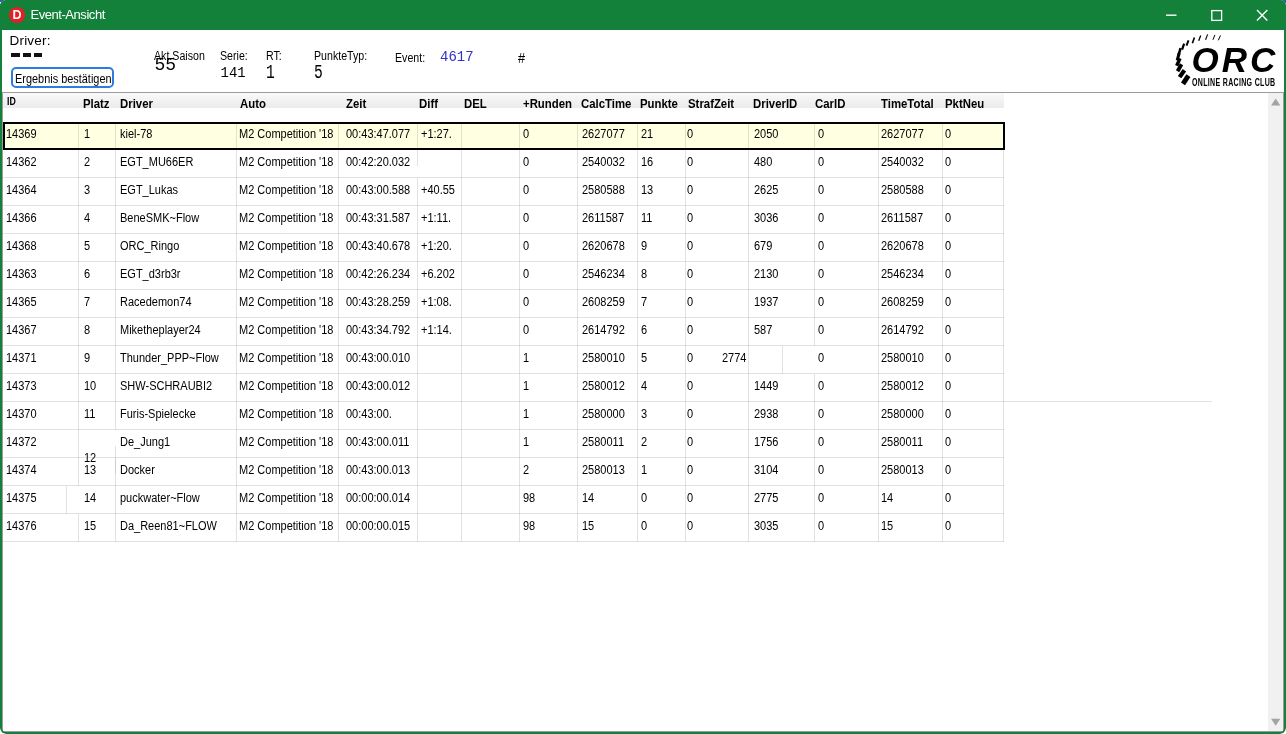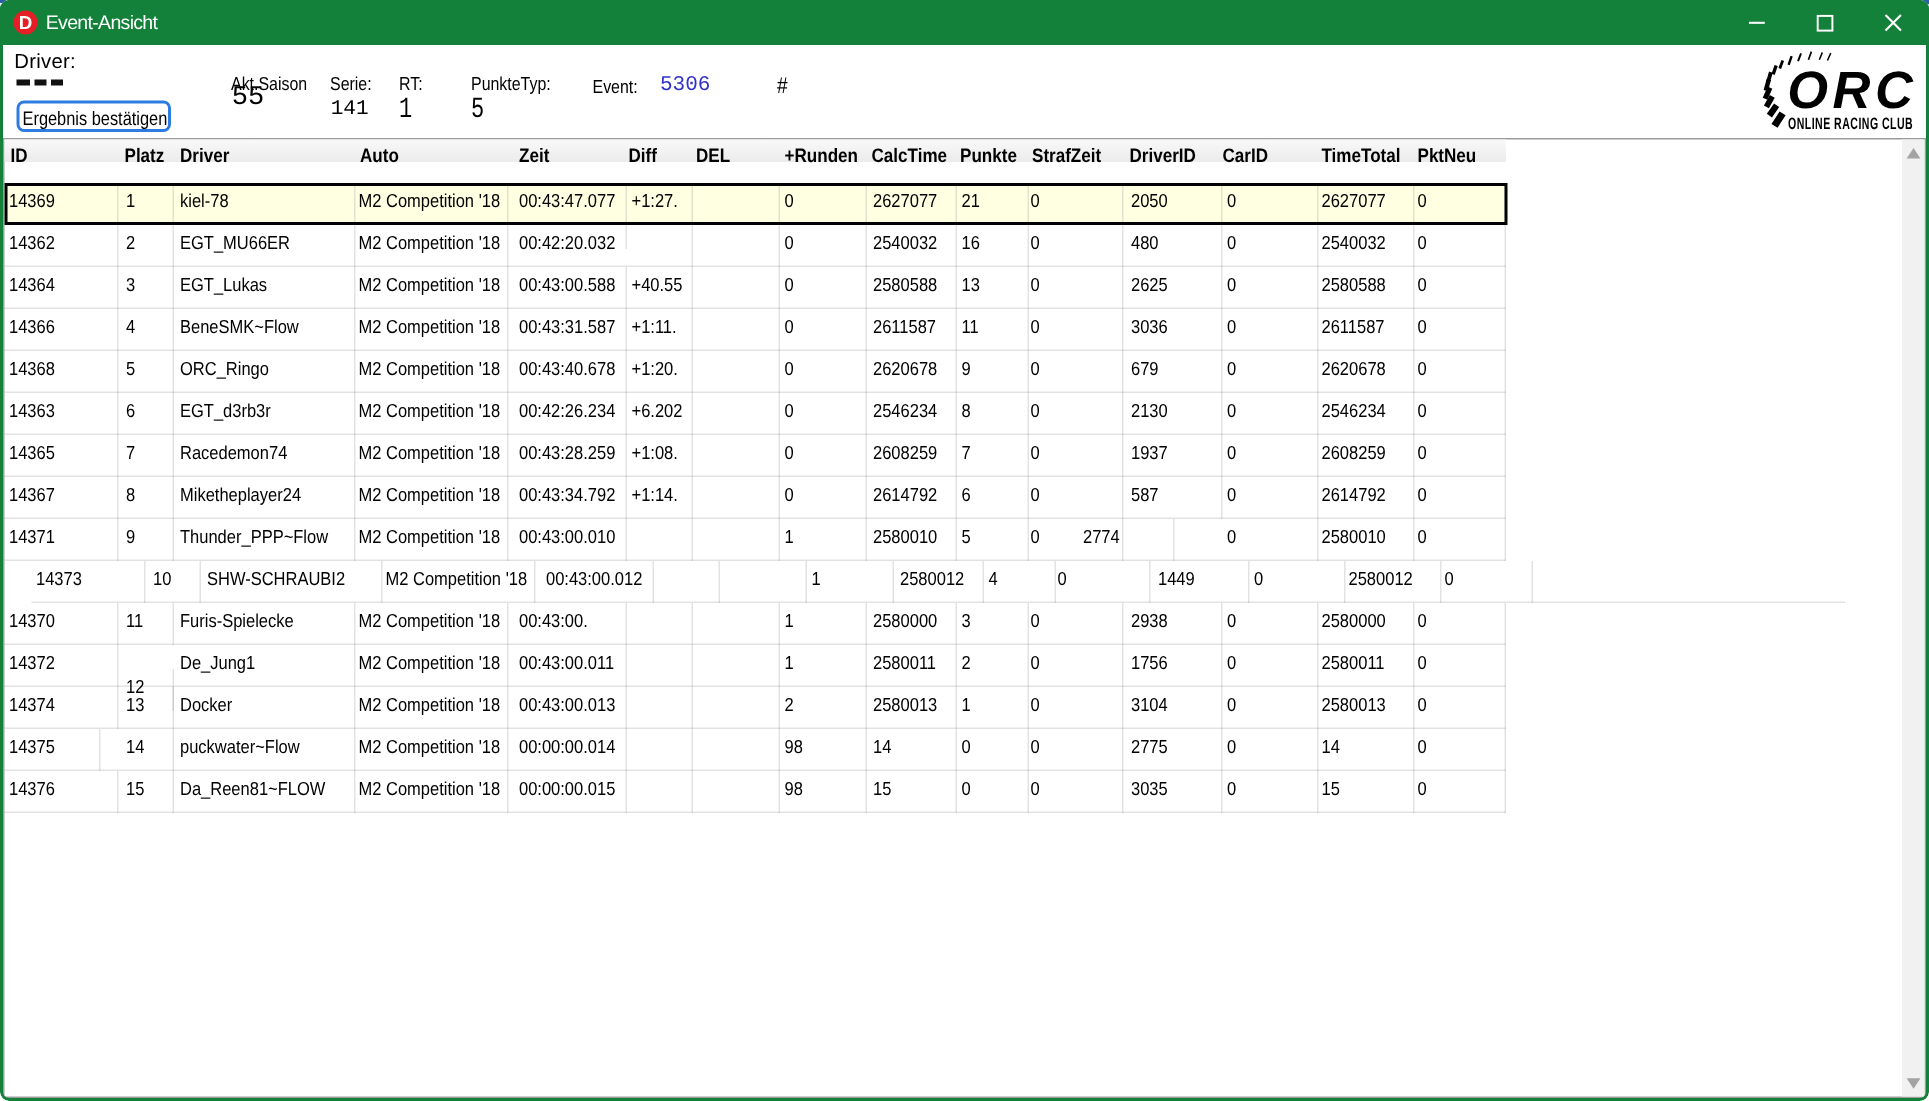--- a/index.html
+++ b/index.html
@@ -33,42 +33,42 @@
     </div>
 <div class="abs" style="left:153.5px;top:48.5px;font-size:12.5px"><span class="sx">Akt.Saison</span></div>
 <div class="abs" style="left:154.5px;top:55px;font-family:'Liberation Mono',monospace;font-size:18px">55</div>
 <div class="abs" style="left:220px;top:48.5px;font-size:12.5px"><span class="sx">Serie:</span></div>
 <div class="abs" style="left:220.5px;top:65px;font-family:'Liberation Mono',monospace;font-size:14px">141</div>
 <div class="abs" style="left:266px;top:48.5px;font-size:12.5px"><span class="sx">RT:</span></div>
 <div class="abs" style="left:266px;top:61.6px;font-family:'Liberation Mono',monospace;font-size:19.5px"><span class="sx" style="transform:scaleX(0.75)">1</span></div>
 <div class="abs" style="left:314px;top:48.5px;font-size:12.5px"><span class="sx">PunkteTyp:</span></div>
 <div class="abs" style="left:313.5px;top:61.6px;font-family:'Liberation Mono',monospace;font-size:19.5px"><span class="sx" style="transform:scaleX(0.75)">5</span></div>
 <div class="abs" style="left:394.5px;top:51.3px;font-size:12.5px"><span class="sx">Event:</span></div>
-<div class="abs" style="left:440px;top:48.8px;font-family:'Liberation Mono',monospace;font-size:14px;color:#3232C8">5306</div>
+<div class="abs" style="left:440px;top:48.8px;font-family:'Liberation Mono',monospace;font-size:14px;color:#3232C8">4617</div>
 <div class="abs" style="left:517.5px;top:48.9px;font-size:15px"><span class="sx">#</span></div>
 <svg class="abs" style="left:1170px;top:30px" width="116" height="62" viewBox="0 0 116 62">
 <line x1="48.3" y1="10.3" x2="50.5" y2="5.4" stroke="#000" stroke-width="1.0"></line>
 <line x1="42.9" y1="9.8" x2="44.9" y2="4.9" stroke="#000" stroke-width="1.0"></line>
 <line x1="35.6" y1="9.8" x2="37.6" y2="4.4" stroke="#000" stroke-width="1.1"></line>
 <line x1="28.7" y1="10.8" x2="30.7" y2="5.6" stroke="#000" stroke-width="1.3"></line>
 <line x1="22.4" y1="13.2" x2="24.4" y2="7.4" stroke="#000" stroke-width="1.6"></line>
 <line x1="16.5" y1="15.7" x2="18.5" y2="10.3" stroke="#000" stroke-width="1.9"></line>
 <line x1="12.1" y1="19.6" x2="14.1" y2="13.7" stroke="#000" stroke-width="2.2"></line>
 <line x1="8.6" y1="25.0" x2="10.6" y2="18.1" stroke="#000" stroke-width="2.6"></line>
 <line x1="7.2" y1="30.4" x2="9.2" y2="23.0" stroke="#000" stroke-width="3.0"></line>
 <line x1="6.7" y1="35.8" x2="10.0" y2="28.4" stroke="#000" stroke-width="3.4"></line>
 <line x1="7.6" y1="41.2" x2="11.5" y2="34.3" stroke="#000" stroke-width="3.8"></line>
 <line x1="9.6" y1="47.1" x2="14.4" y2="40.2" stroke="#000" stroke-width="4.2"></line>
 <line x1="13.0" y1="53.9" x2="18.4" y2="45.6" stroke="#000" stroke-width="4.8"></line>
 <text x="21.5" y="42" font-family="Liberation Sans" font-size="35" font-weight="bold" font-style="italic" letter-spacing="3" fill="#000">ORC</text>
 <text x="22" y="56" font-family="Liberation Sans" font-size="11" font-weight="bold" letter-spacing="0.5" fill="#000" transform="translate(22,56) scale(0.64,1) translate(-22,-56)">ONLINE RACING CLUB</text>
 </svg>
 <div class="abs" style="left:2px;top:92px;width:1282px;height:640px;border:1.5px solid #9C9C9C;background:#fff;box-sizing:border-box">
 <div class="abs" style="left:0;top:0;width:1000.5px;height:15px;background:linear-gradient(#f9f9f9,#ebebeb)"></div>
-<div class="abs" style="left:4.0px;top:3px;font-size:13px;font-weight:bold"><span class="sx87">ID</span></div>
+<div class="abs" style="left:4.0px;top:3px;font-size:10px;font-weight:bold"><span class="sx87">ID</span></div>
 <div class="abs" style="left:80.2px;top:3px;font-size:13px;font-weight:bold"><span class="sx87">Platz</span></div>
 <div class="abs" style="left:116.5px;top:3px;font-size:13px;font-weight:bold"><span class="sx87">Driver</span></div>
 <div class="abs" style="left:237.0px;top:3px;font-size:13px;font-weight:bold"><span class="sx87">Auto</span></div>
 <div class="abs" style="left:342.5px;top:3px;font-size:13px;font-weight:bold"><span class="sx87">Zeit</span></div>
 <div class="abs" style="left:415.5px;top:3px;font-size:13px;font-weight:bold"><span class="sx87">Diff</span></div>
 <div class="abs" style="left:460.5px;top:3px;font-size:13px;font-weight:bold"><span class="sx87">DEL</span></div>
 <div class="abs" style="left:519.9px;top:3px;font-size:13px;font-weight:bold"><span class="sx87">+Runden</span></div>
 <div class="abs" style="left:577.5px;top:3px;font-size:13px;font-weight:bold"><span class="sx87">CalcTime</span></div>
 <div class="abs" style="left:637.0px;top:3px;font-size:13px;font-weight:bold"><span class="sx87">Punkte</span></div>
 <div class="abs" style="left:685.0px;top:3px;font-size:13px;font-weight:bold"><span class="sx87">StrafZeit</span></div>
@@ -470,21 +470,21 @@
 <div class="abs" style="left:811.5px;top:0;width:64.5px;height:28px;border-right:1px solid rgba(148,148,148,0.27);box-sizing:border-box">
           <span class="abs sx88" style="left:3px;top:5.3px;font-size:12.5px">0</span>
         </div>
 <div class="abs" style="left:876.0px;top:0;width:63.5px;height:28px;border-right:1px solid rgba(148,148,148,0.27);box-sizing:border-box">
           <span class="abs sx88" style="left:1.5px;top:5.3px;font-size:12.5px">2580010</span>
         </div>
 <div class="abs" style="left:939.5px;top:0;width:61.0px;height:28px;border-right:1px solid rgba(148,148,148,0.27);box-sizing:border-box">
           <span class="abs sx88" style="left:2px;top:5.3px;font-size:12.5px">0</span>
         </div>
 </div>
-<div class="abs" style="left:18px;top:280.5px;width:1209px;height:28px;border-bottom:1px solid rgba(148,148,148,0.27);box-sizing:border-box">
+<div class="abs" style="left:0;top:280.5px;width:1209px;height:28px;border-bottom:1px solid rgba(148,148,148,0.27);box-sizing:border-box">
 <div class="abs" style="left:0.0px;top:0;width:76.0px;height:28px;border-right:1px solid rgba(148,148,148,0.27);box-sizing:border-box">
           <span class="abs sx88" style="left:2.5px;top:5.3px;font-size:12.5px">14373</span>
         </div>
 <div class="abs" style="left:76.0px;top:0;width:36.5px;height:28px;border-right:1px solid rgba(148,148,148,0.27);box-sizing:border-box">
           <span class="abs sx88" style="left:5px;top:5.3px;font-size:12.5px">10</span>
         </div>
 <div class="abs" style="left:112.5px;top:0;width:121.0px;height:28px;border-right:1px solid rgba(148,148,148,0.27);box-sizing:border-box">
           <span class="abs sx88" style="left:4.5px;top:5.3px;font-size:12.5px">SHW-SCHRAUBI2</span>
         </div>
 <div class="abs" style="left:233.5px;top:0;width:102.5px;height:28px;border-right:1px solid rgba(148,148,148,0.27);box-sizing:border-box">

